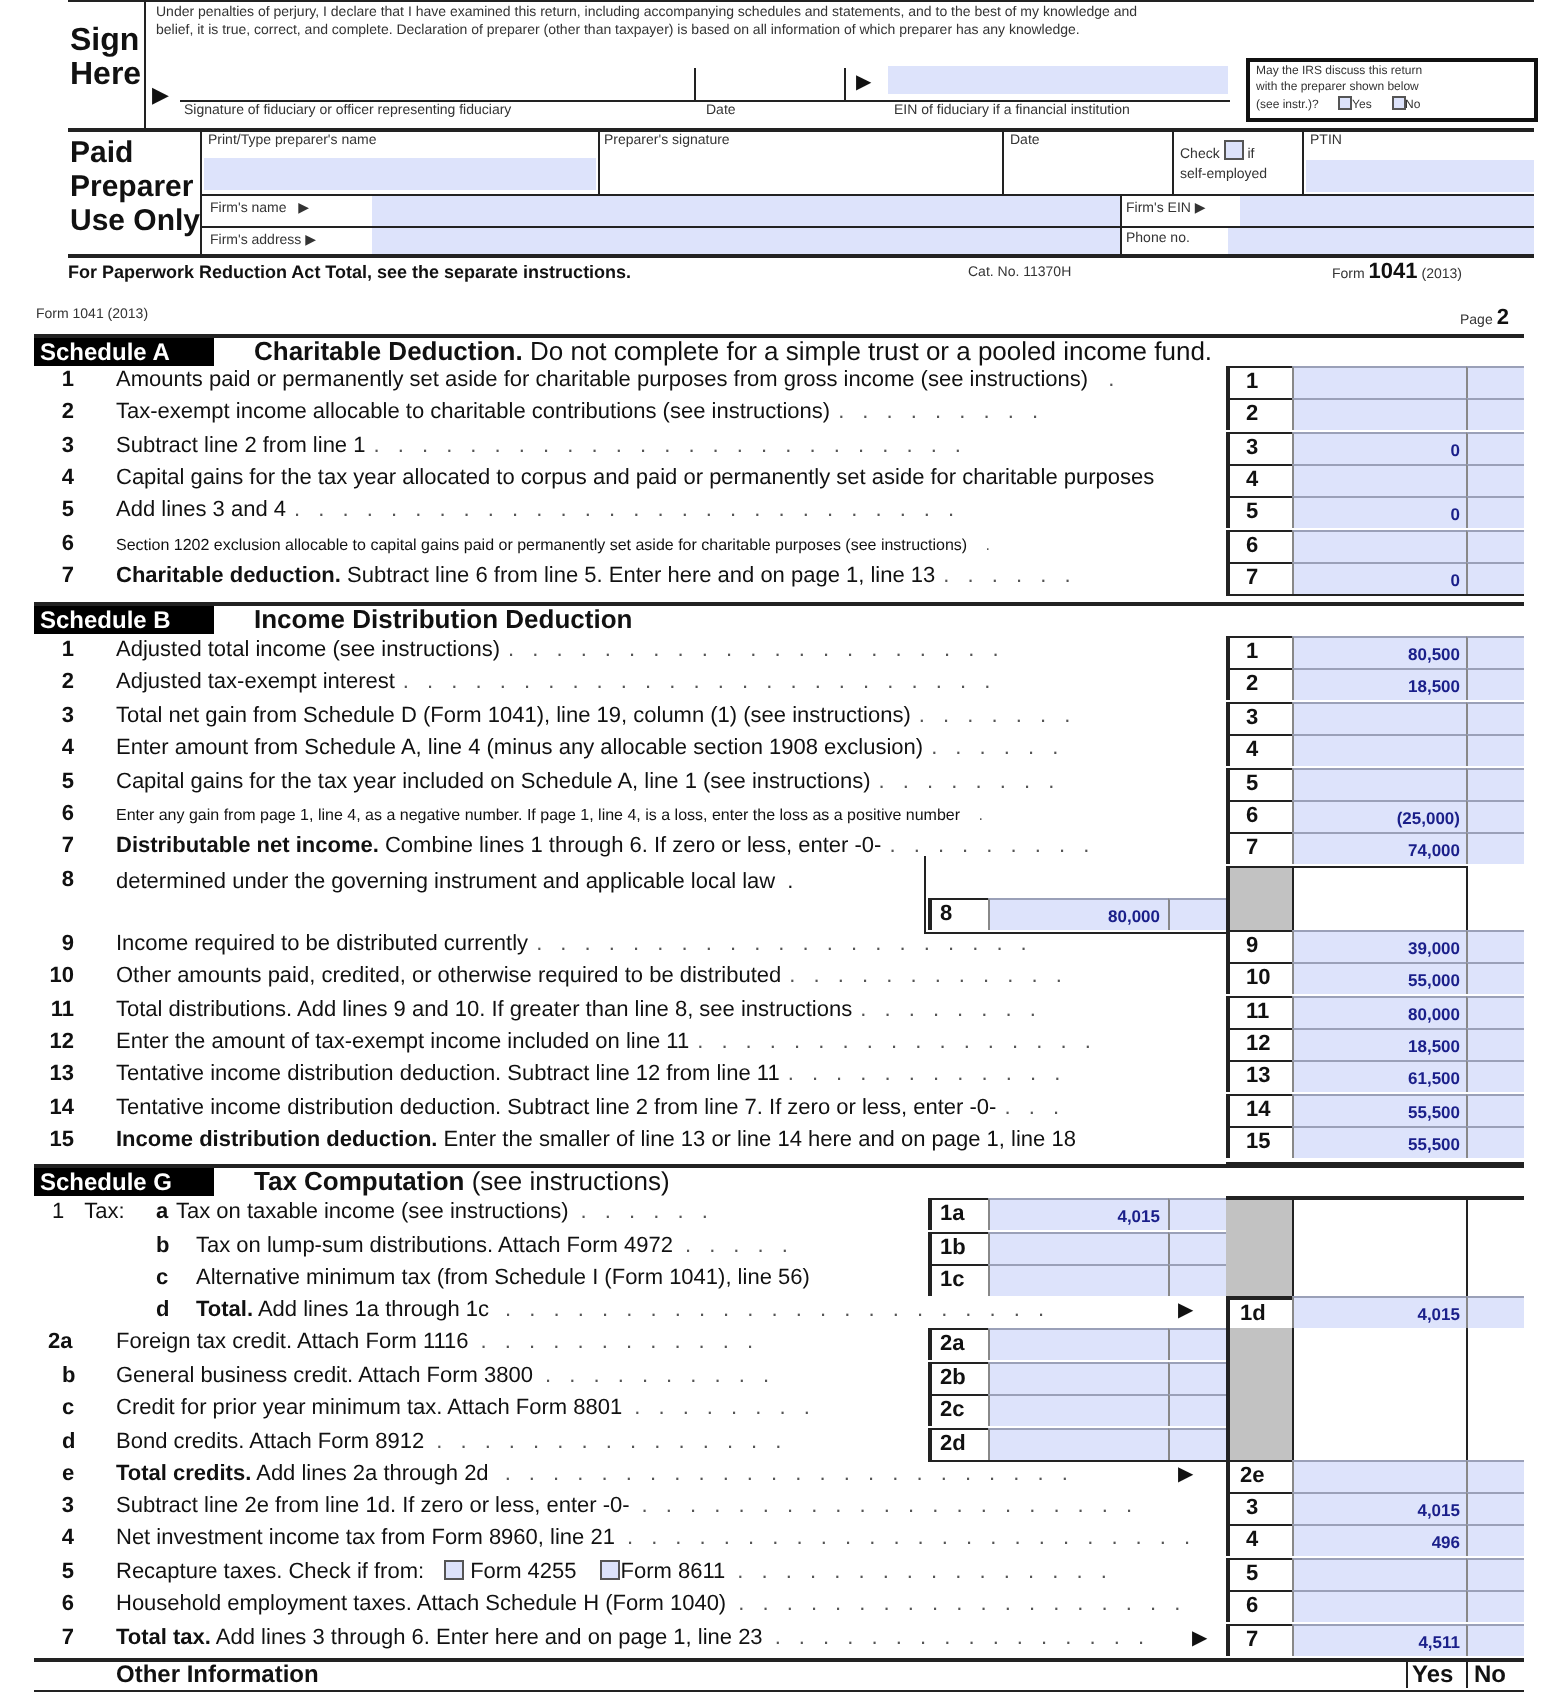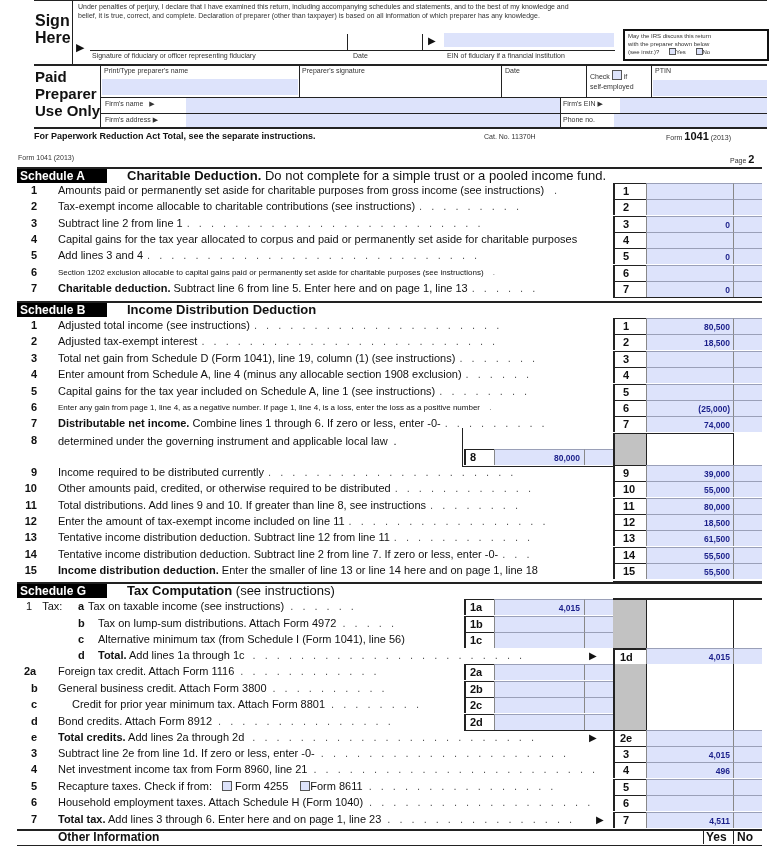--- a/index.html
+++ b/index.html
@@ -343,21 +343,21 @@
     </div>
     <div class="row" style="top:680.5px;">
       <div style="position:absolute;left:31px;font-weight:bold;">b</div>
       <div class="desc" style="left:58px;max-width:406px;"><span>General business credit. Attach Form 3800</span><span style="letter-spacing:3px;color:#555;margin-left:6px;">. . . . . . . . . .</span></div>
       <div class="ibox" style="left:464px;top:0;">2b</div>
       <div class="iamt fill" style="left:494px;top:0;width:90px;border-left:1px solid #888;"></div>
       <div class="icents fill" style="left:584px;top:0;"></div>
     </div>
     <div class="row" style="top:697px;">
       <div style="position:absolute;left:31px;font-weight:bold;">c</div>
-      <div class="desc" style="left:72px;max-width:406px;"><span>Credit for prior year minimum tax. Attach Form 8801</span><span style="letter-spacing:3px;color:#555;margin-left:6px;">. . . . . . . .</span></div>
+      <div class="desc" style="left:58px;max-width:406px;"><span>Credit for prior year minimum tax. Attach Form 8801</span><span style="letter-spacing:3px;color:#555;margin-left:6px;">. . . . . . . .</span></div>
       <div class="ibox" style="left:464px;top:0;">2c</div>
       <div class="iamt fill" style="left:494px;top:0;width:90px;border-left:1px solid #888;"></div>
       <div class="icents fill" style="left:584px;top:0;"></div>
     </div>
     <div class="row" style="top:713.5px;">
       <div style="position:absolute;left:31px;font-weight:bold;">d</div>
       <div class="desc" style="left:58px;max-width:406px;"><span>Bond credits. Attach Form 8912</span><span style="letter-spacing:3px;color:#555;margin-left:6px;">. . . . . . . . . . . . . . .</span></div>
       <div class="ibox" style="left:464px;top:0;">2d</div>
       <div class="iamt fill" style="left:494px;top:0;width:90px;border-left:1px solid #888;"></div>
       <div class="icents fill" style="left:584px;top:0;"></div>

